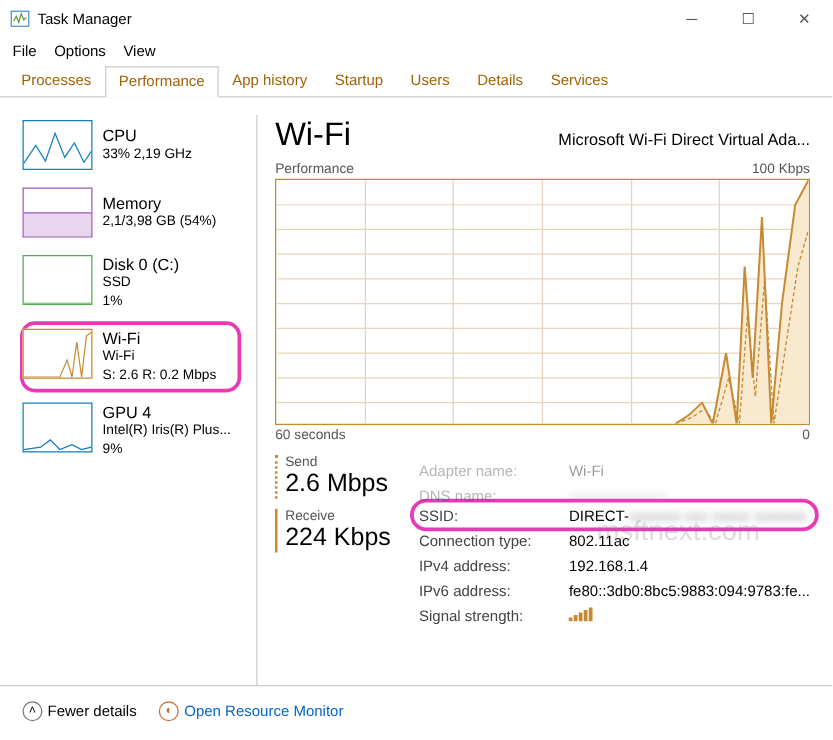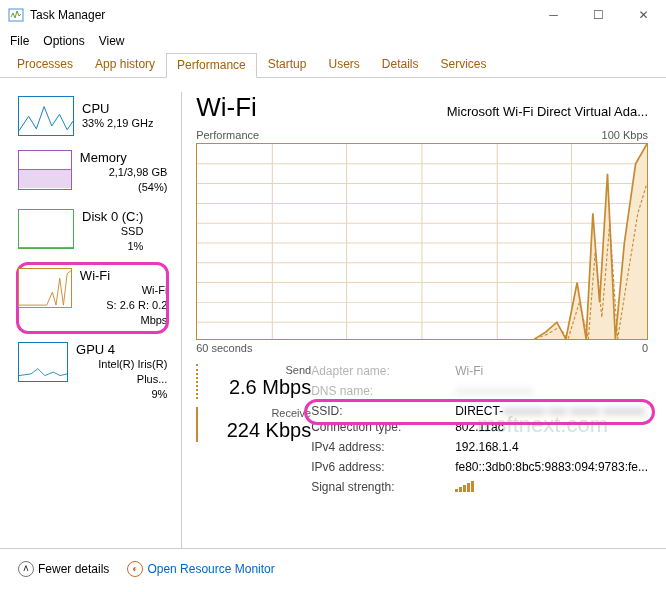--- a/index.html
+++ b/index.html
@@ -17,38 +17,38 @@
   .sidebar{width:192px;}
   .mini{display:flex;padding:4px 0;margin-bottom:6px;}
   .mini.selected{outline:3px solid #e83ab6;outline-offset:-1px;border-radius:10px;}
   .mini-thumb{width:56px;height:40px;border:1px solid #117dbb;background:#fff;position:relative;overflow:hidden;margin-right:8px;}
   .mini-thumb.mem{border-color:#9b59b6;}
   .mini-thumb.disk{border-color:#4cae4c;}
   .mini-thumb.wifi{border-color:#c78931;}
   .mini-thumb.gpu{border-color:#117dbb;}
   .mini-info{display:flex;flex-direction:column;justify-content:center;line-height:15px;}
   .mini-title{font-size:13px;}
-  .mini-sub{font-size:11px;color:#000;text-align:right;}
+  .mini-sub{font-size:11px;color:#000;}
   .divider{width:1px;background:#ccc;margin:0 14px;}
   .detail{flex:1;position:relative;}
   .detail-head{display:flex;align-items:baseline;justify-content:space-between;margin-bottom:6px;}
   .detail-title{font-size:26px;font-weight:400;}
   .detail-right{font-size:13px;}
   .chart-labels{display:flex;justify-content:space-between;font-size:11px;color:#555;margin-bottom:2px;}
   .chart{height:197px;border:1px solid #c78931;position:relative;overflow:hidden;}
   .chart-baselabels{display:flex;justify-content:space-between;font-size:11px;color:#555;margin-top:2px;margin-bottom:10px;gap:46px;}
   .lower{display:flex;}
   .stats{width:115px;}
-  .stat{margin-bottom:8px;text-align:right;}
+  .stat{margin-bottom:8px;}
   .stat-bar{border-left:2px dotted #c78931;padding-left:6px;}
   .stat-bar.solid{border-left:2px solid #c78931;}
   .stat-label{font-size:11px;color:#555;}
   .stat-val{font-size:20px;}
   .props{flex:1;font-size:12px;color:#444;}
-  .prop-row{display:flex;height:20px;align-items:flex-start;gap:24px;}
+  .prop-row{display:flex;height:20px;align-items:flex-end;}
   .prop-label{width:120px;}
   .prop-val{color:#000;}
   .ssid-highlight{outline:3px solid #e83ab6;border-radius:10px;padding:2px 4px;margin:-2px -4px;}
   .blur{filter:blur(3px);color:#999;}
   .footer{height:40px;border-top:1px solid #ccc;padding-left:18px;display:flex;align-items:center;gap:18px;font-size:12px;}
   .footer .link{color:#0066cc;}
   .footer .icon-circ{width:16px;height:16px;border:1px solid #777;border-radius:50%;display:inline-flex;align-items:center;justify-content:center;margin-right:4px;font-size:10px;}
   .watermark{position:absolute;right:40px;bottom:110px;font-size:22px;color:rgba(120,120,120,0.25);pointer-events:none;font-weight:400;}
   .sig-icon{display:inline-flex;gap:1px;align-items:flex-end;height:12px;}
   .sig-icon span{width:3px;background:#c78931;}
@@ -72,22 +72,22 @@
 </div>
 
 <div class="menubar">
   <span>File</span>
   <span>Options</span>
   <span>View</span>
 </div>
 
 <div class="tabs">
   <div class="tab">Processes</div>
+  <div class="tab active">Performance</div>
   <div class="tab">App history</div>
-  <div class="tab active">Performance</div>
   <div class="tab">Startup</div>
   <div class="tab">Users</div>
   <div class="tab">Details</div>
   <div class="tab">Services</div>
 </div>
 
 <div class="main">
   <div class="sidebar">
 
     <div class="mini">

